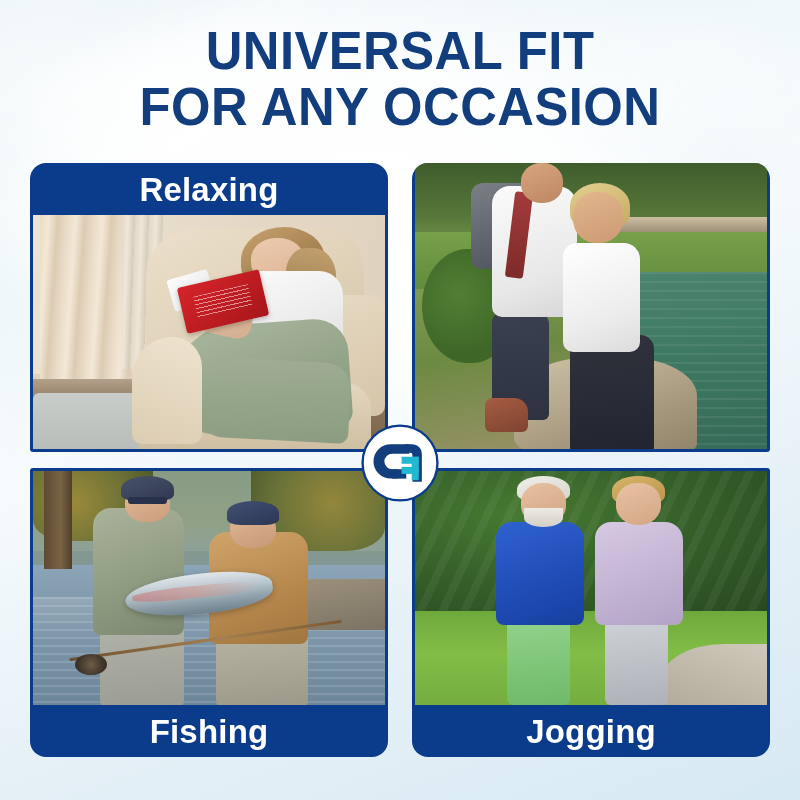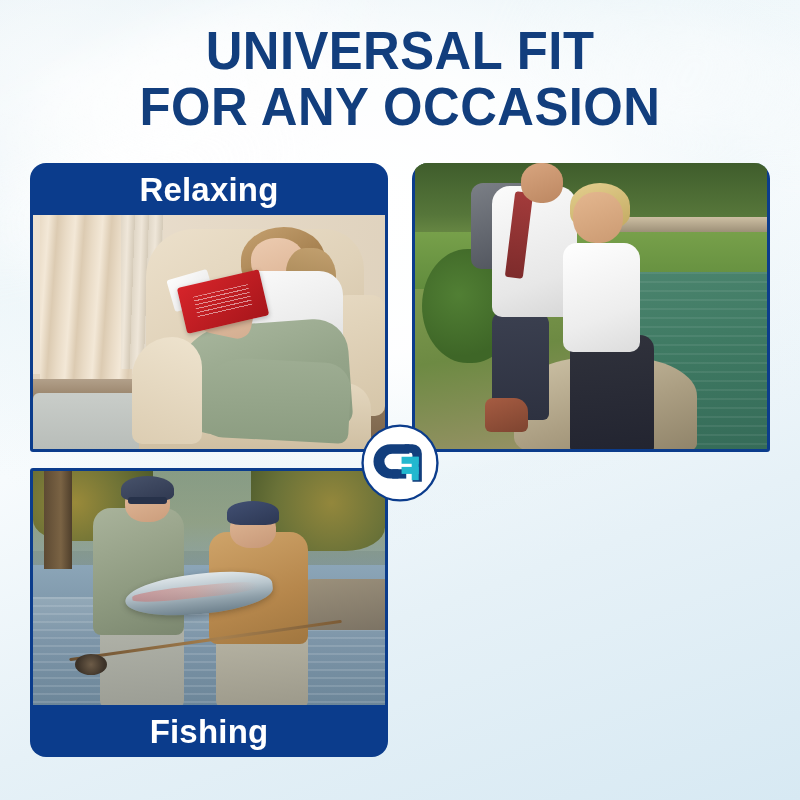--- a/index.html
+++ b/index.html
@@ -297,20 +297,40 @@
           <div class="sh m2-head"></div>
           <div class="sh m2-hat"></div>
           <div class="sh fish"></div>
           <div class="sh fishstripe"></div>
           <div class="sh rod"></div>
           <div class="sh reel"></div>
         </div>
       </div>
     </div>
 
+    <div class="panel br">
+      <div class="panel-label">Jogging</div>
+      <div class="panel-photo">
+        <div class="scene s-jog">
+          <div class="sh treewall"></div>
+          <div class="sh treewall2"></div>
+          <div class="sh lawn"></div>
+          <div class="sh path"></div>
+          <div class="sh m-legs"></div>
+          <div class="sh m-body"></div>
+          <div class="sh m-hair"></div>
+          <div class="sh m-head"></div>
+          <div class="sh m-beard"></div>
+          <div class="sh w-legs"></div>
+          <div class="sh w-body"></div>
+          <div class="sh w-hair"></div>
+          <div class="sh w-head"></div>
+        </div>
+      </div>
+    </div>
 
   </div>
 
   <div class="logo-badge">
     <svg viewBox="0 0 100 100" xmlns="http://www.w3.org/2000/svg">
       <circle cx="50" cy="50" r="48" fill="#FFFFFF" stroke="#0B3C8C" stroke-width="3"></circle>
 
       <path d="M62 26 H38 A22 22 0 0 0 38 70 H48 V58 H40 A10 10 0 0 1 40 38 H62 Z" fill="#123E7D"></path>
       <path d="M40 58 H58 V70 H40 Z" fill="#123E7D"></path>
 

